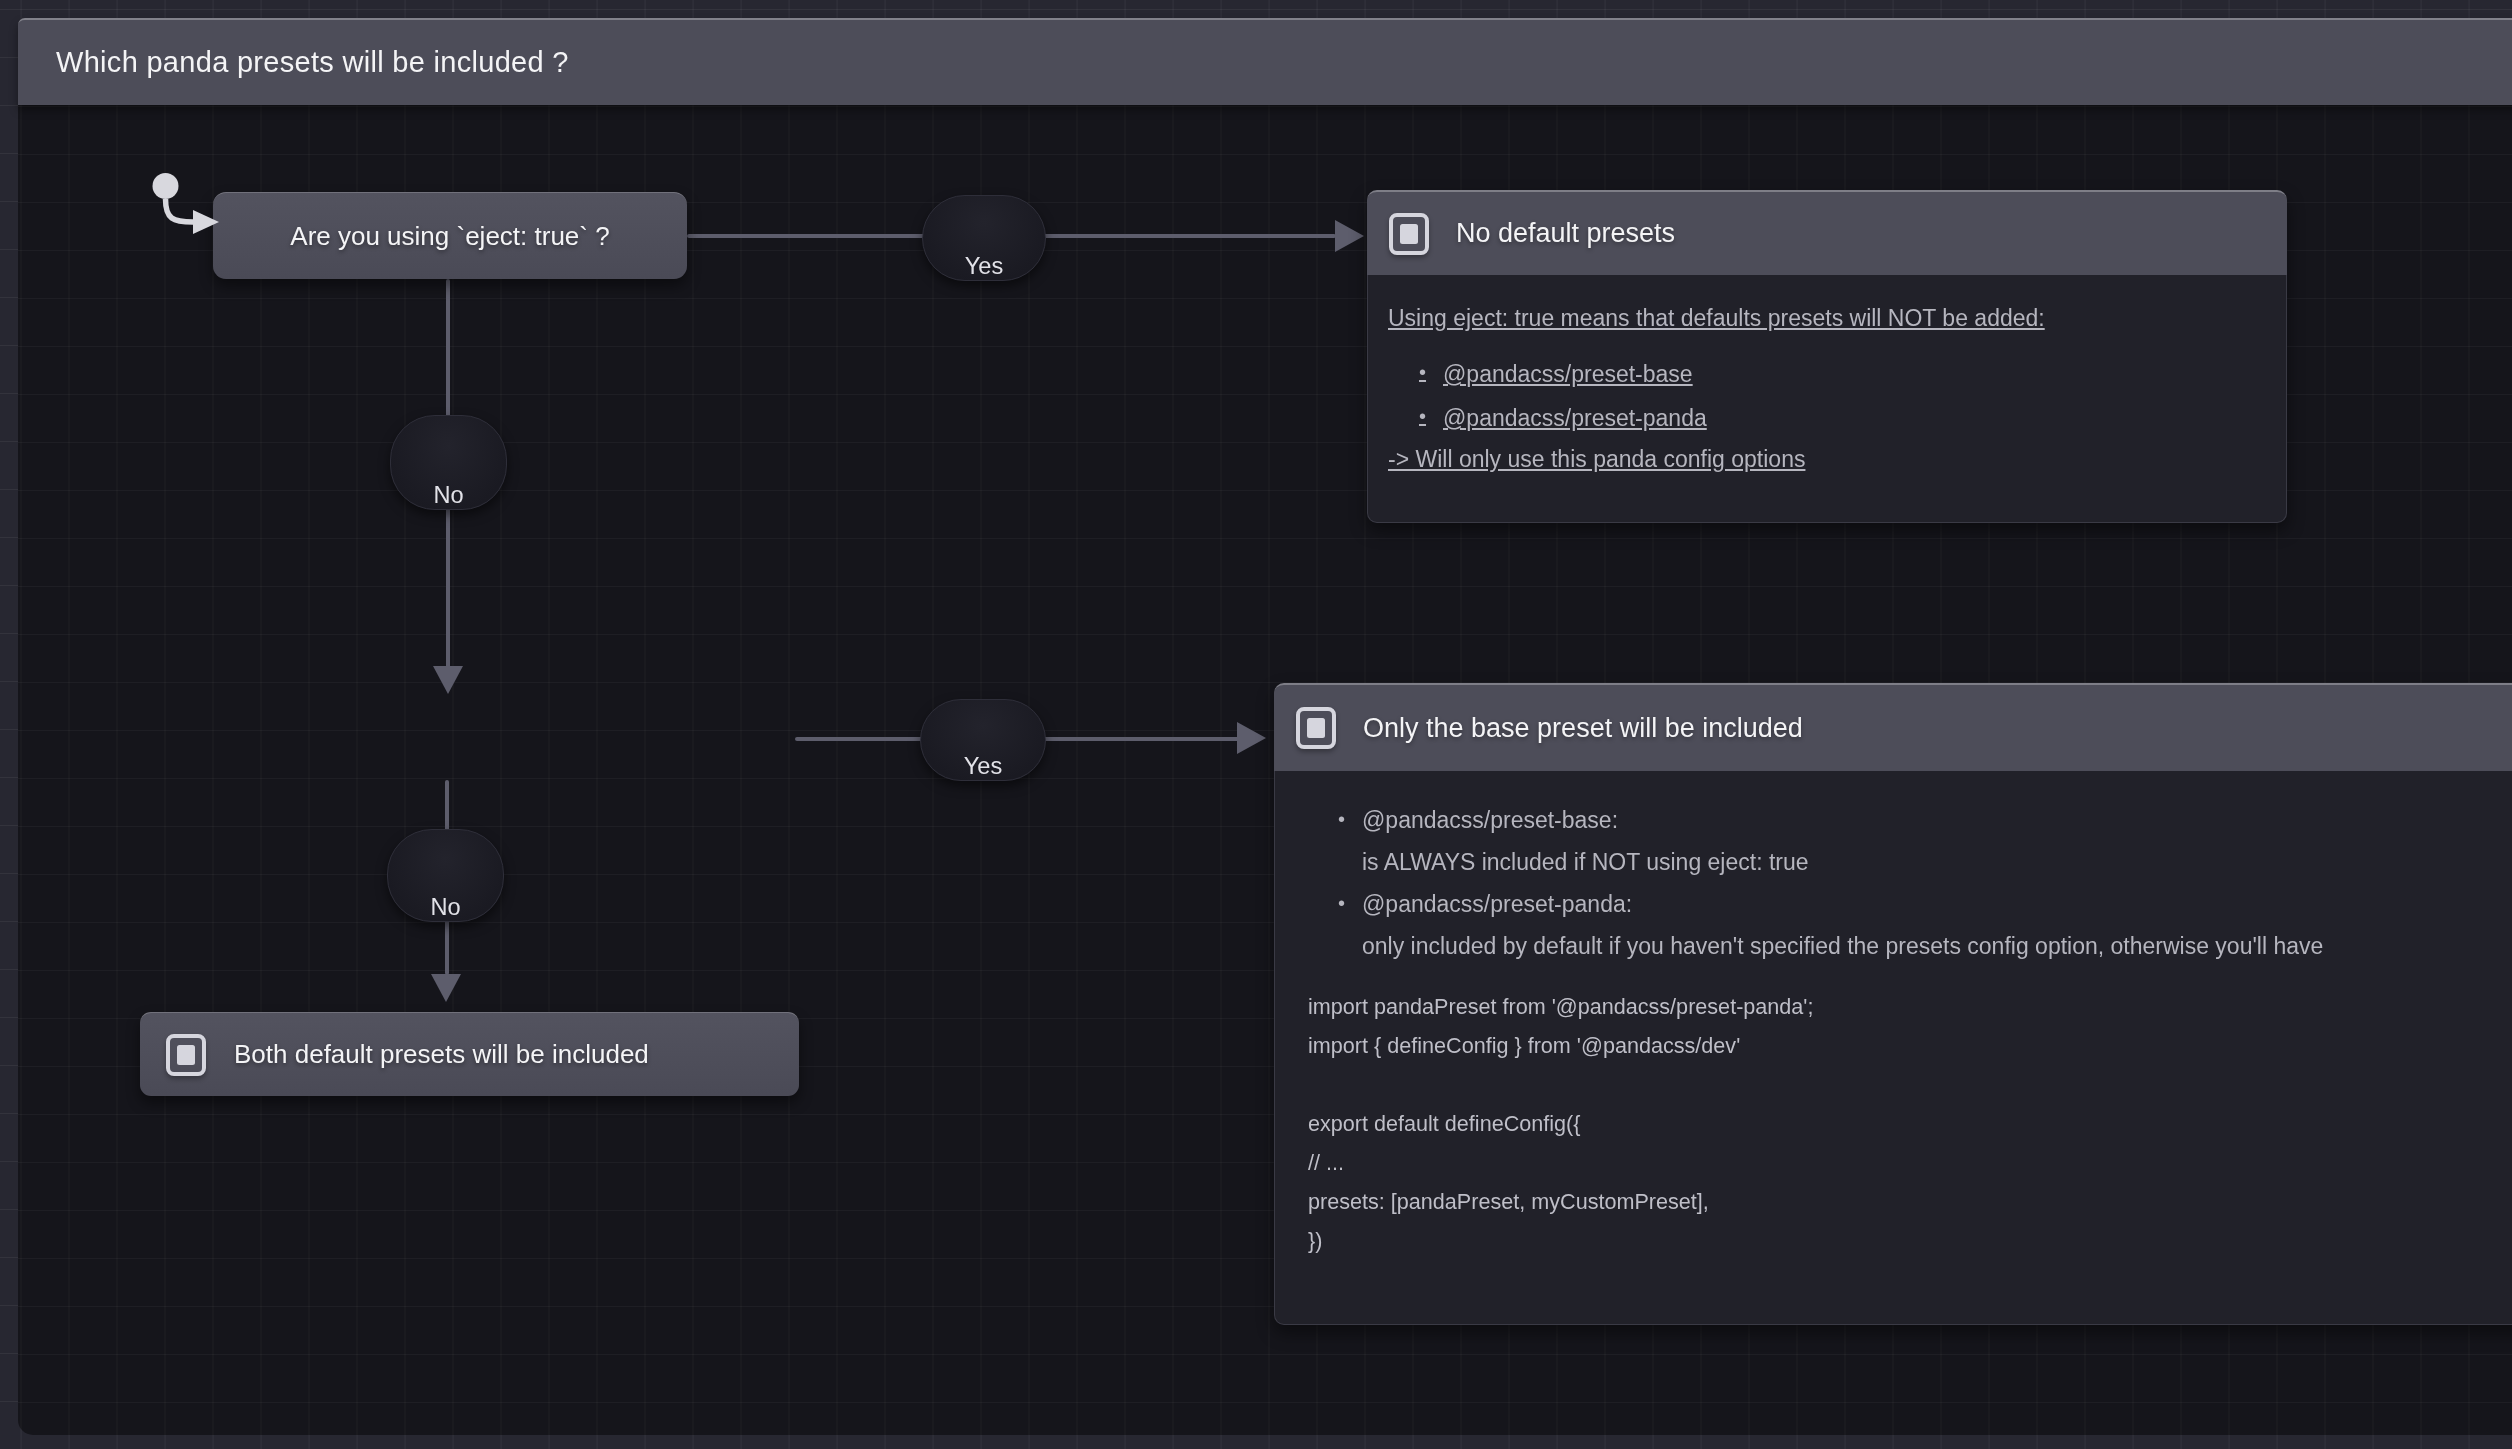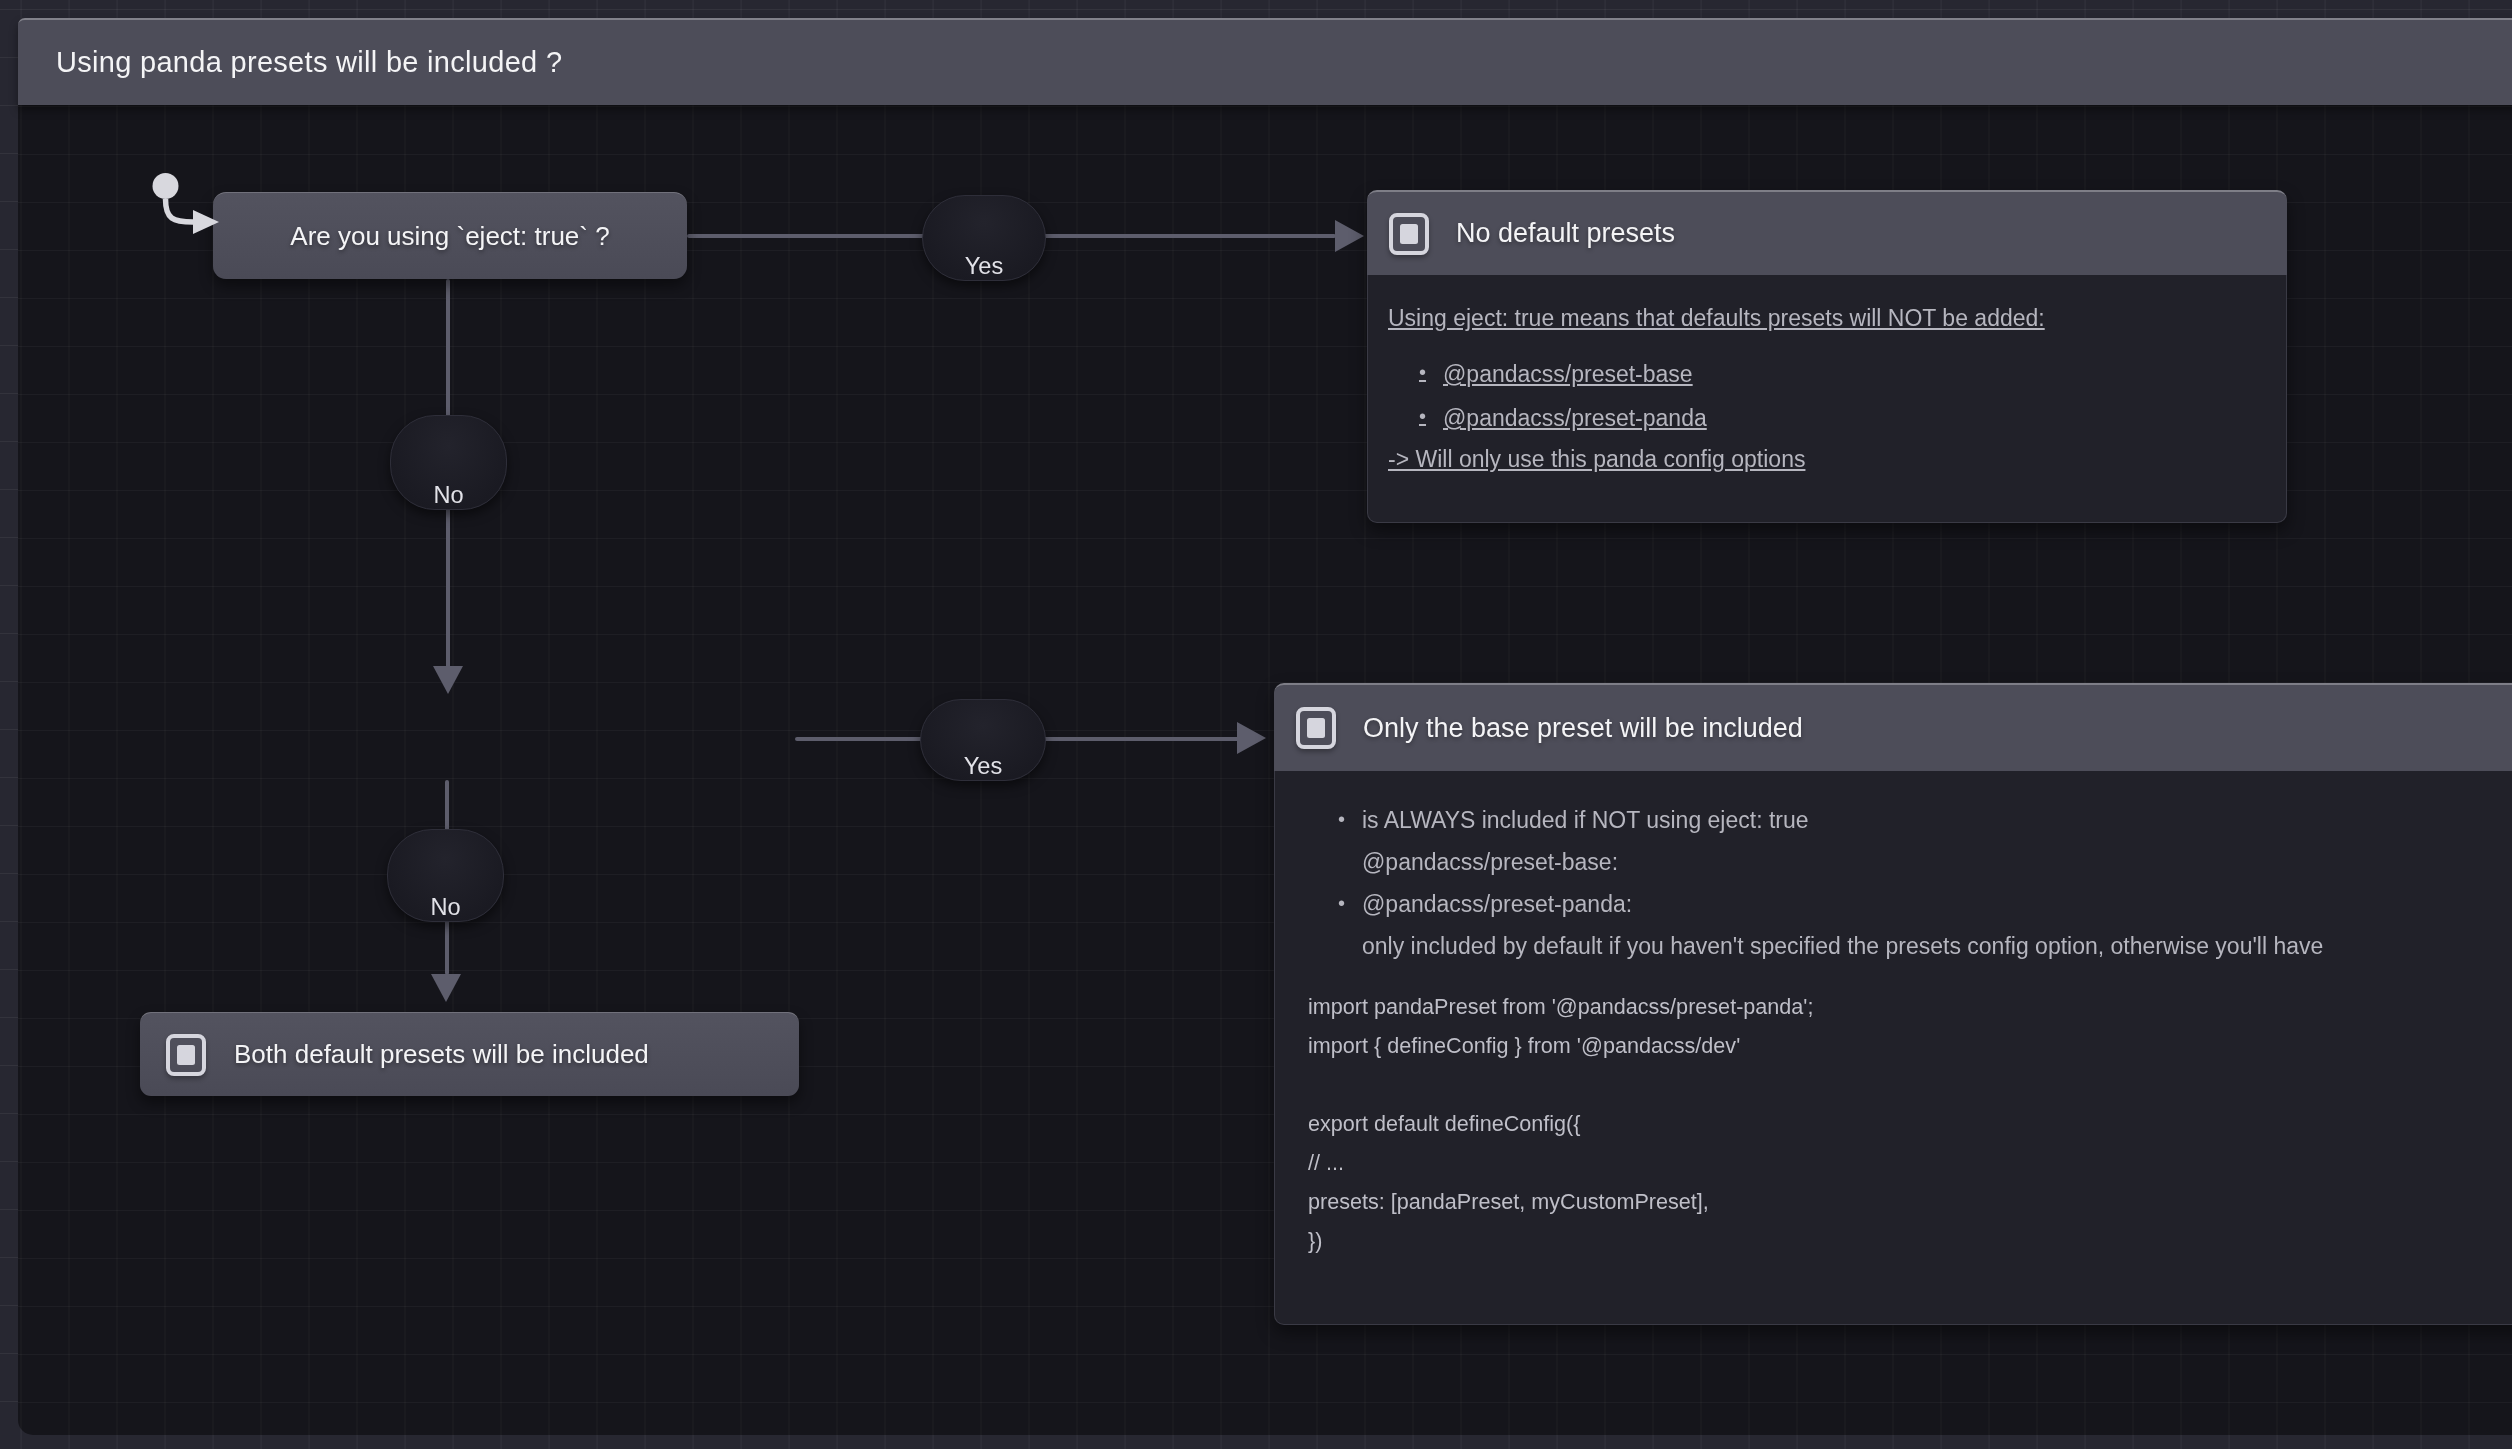--- a/index.html
+++ b/index.html
@@ -78,21 +78,21 @@
   .cursor{position:absolute;z-index:5;}
 </style>
 </head>
 <body>
 
 <div class="stage">
 
   <div class="canvas"></div>
 
   <div class="titlebar">
-    <div class="t">Using panda presets will be included ?</div>
+    <div class="t">Which panda presets will be included ?</div>
   </div>
 
   <svg class="cursor" style="left:143px;top:163px" width="90" height="75" viewBox="0 0 180 150">
     <circle cx="45" cy="46" r="26" fill="#d8d8de"></circle>
     <path d="M45 72 C45 112 60 118 100 118" stroke="#d8d8de" stroke-width="11" fill="none"></path>
     <polygon points="100,94 152,118 100,142" fill="#d8d8de"></polygon>
   </svg>
 
   <div class="hline" style="left:687px;top:234px;width:649px"></div>
   <div class="ah-right" style="left:1335px;top:220px"></div>
@@ -160,22 +160,22 @@
       <span class="frame-icon" style="margin-left:22px">
           <span class="in"></span>
         </span>
       <span class="ht" style="margin-left:27px">Only the base preset will be included</span>
     </div>
     <div class="bd b2bd" style="height:554px;box-sizing:border-box;">
       <div class="ul2">
         <div class="item">
           <span class="dot">•</span>
           <div class="content">
+            <div>@pandacss/preset-base:</div>
             <div>is ALWAYS included if NOT using eject: true</div>
-            <div>@pandacss/preset-base:</div>
           </div>
         </div>
         <div class="item">
           <span class="dot">•</span>
           <div class="content">
             <div>@pandacss/preset-panda:</div>
             <div>only included by default if you haven't specified the presets config option, otherwise you'll have</div>
           </div>
         </div>
       </div>

